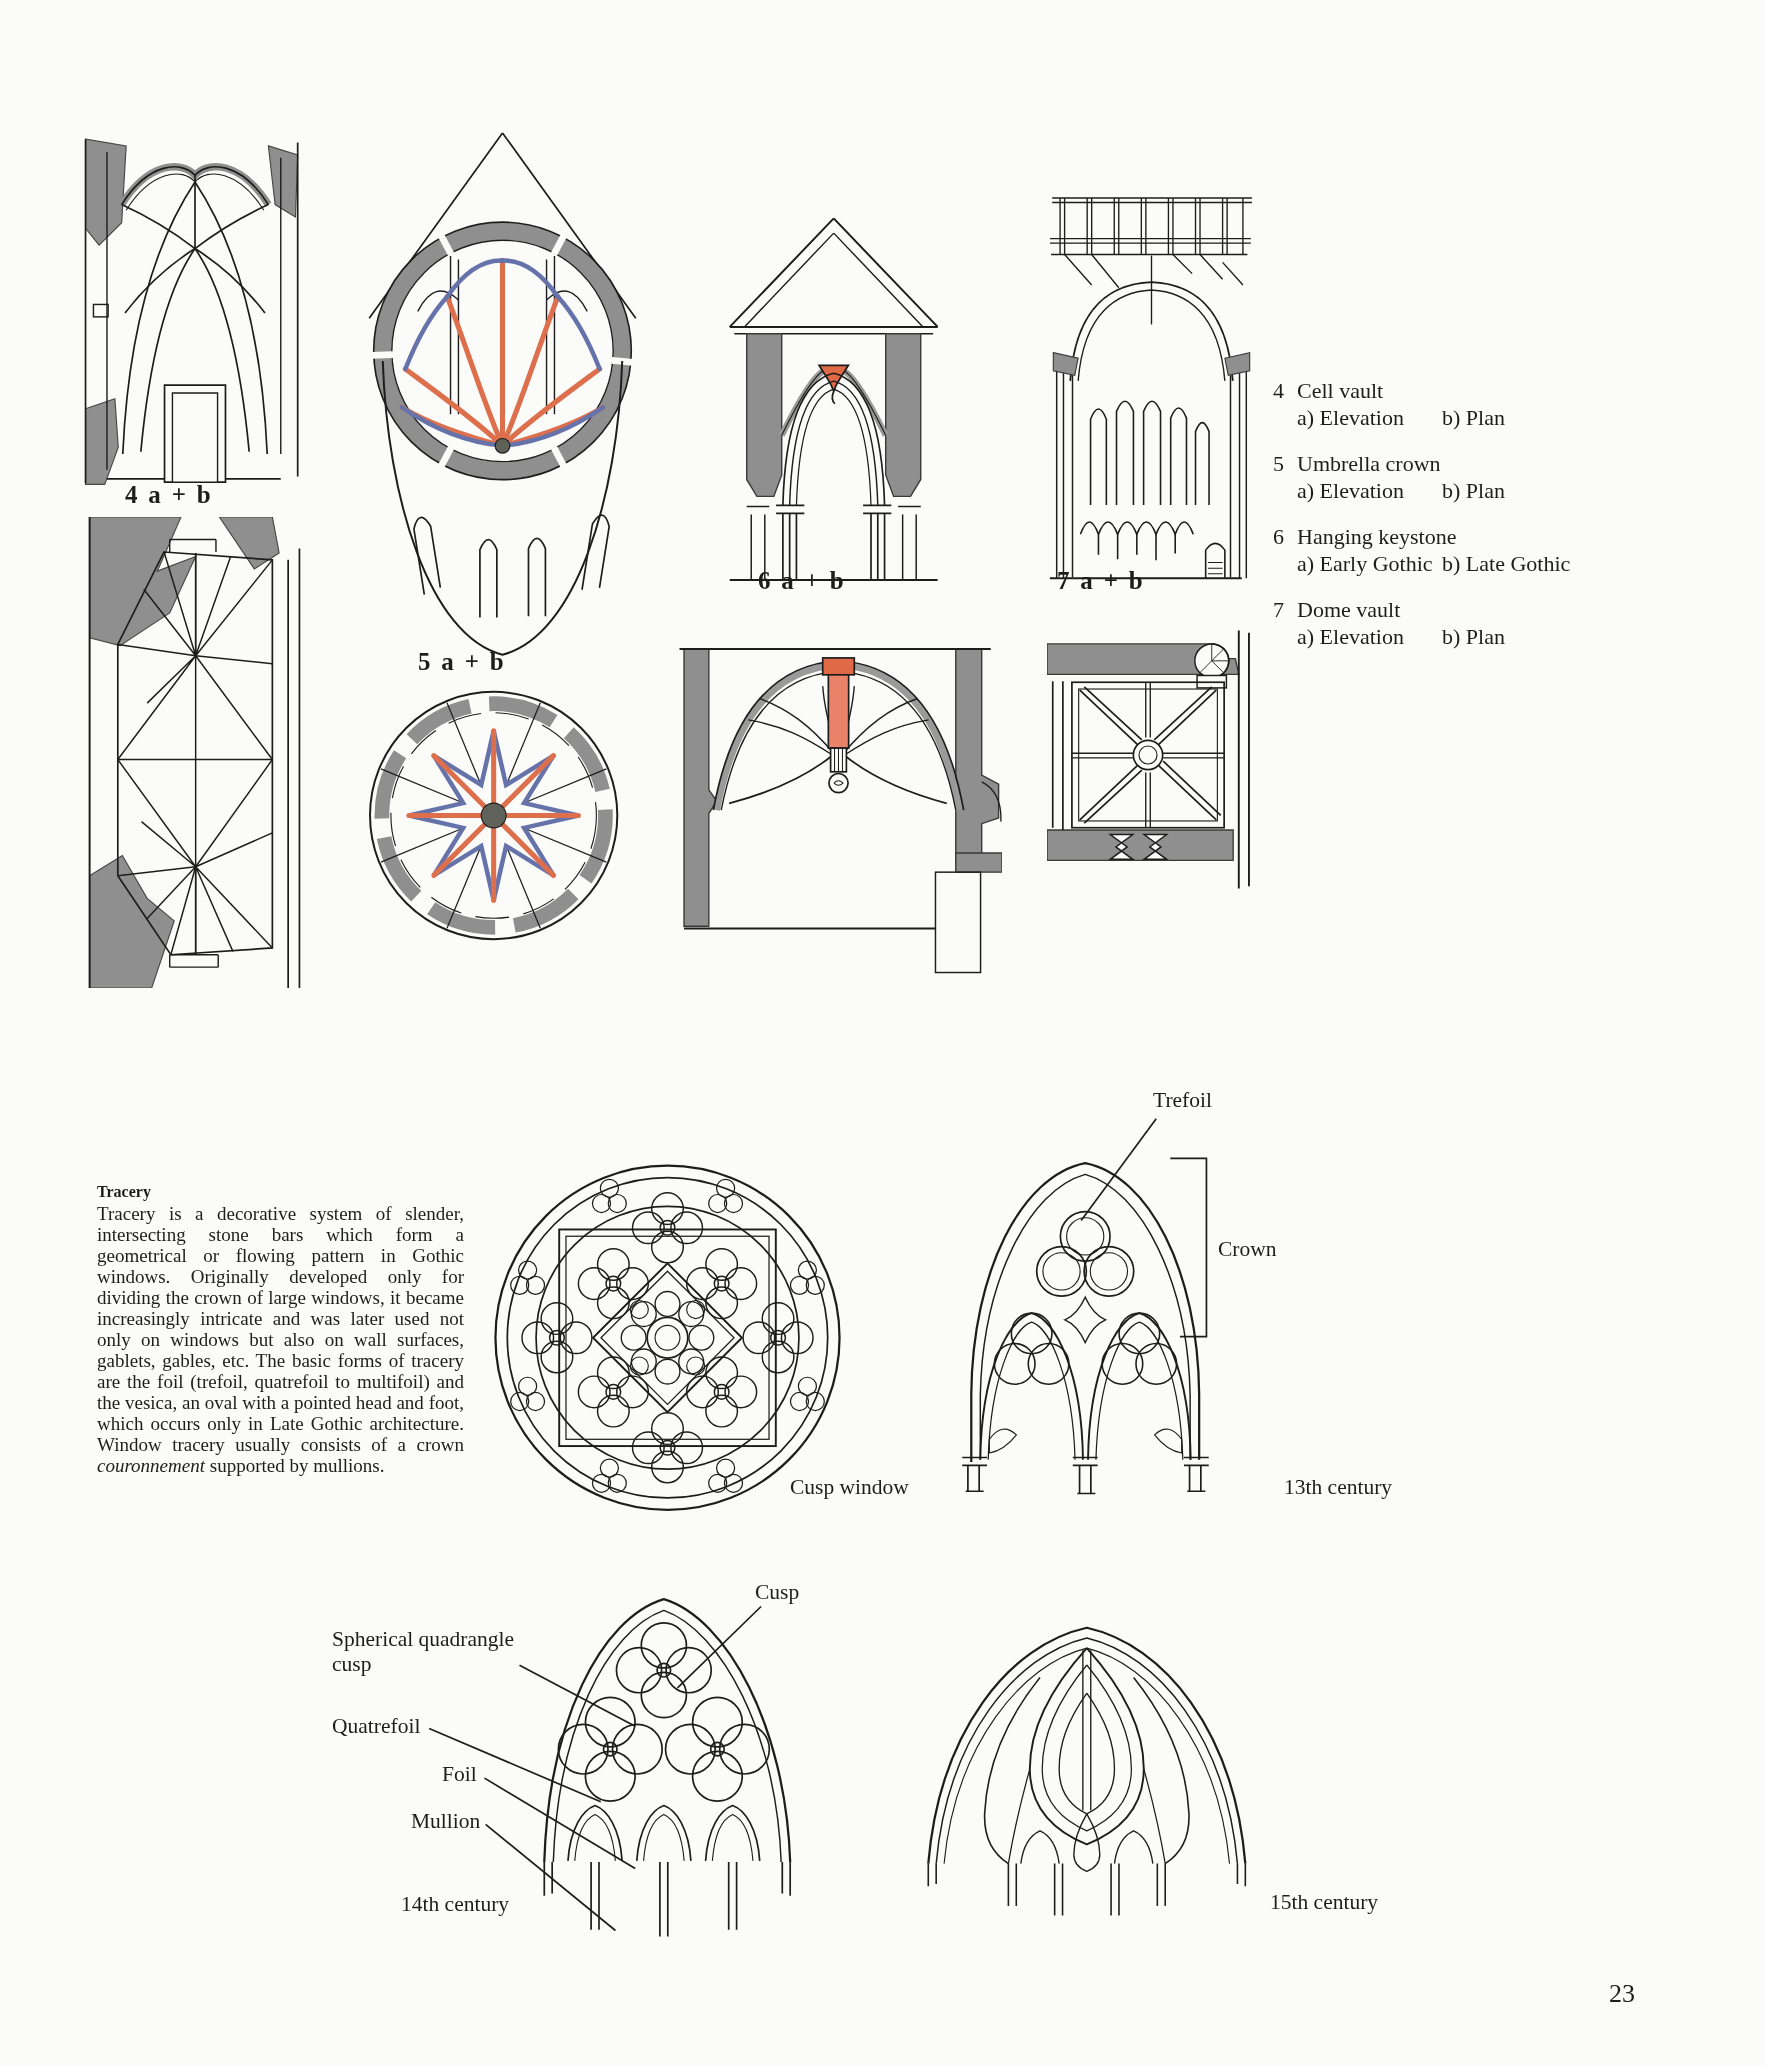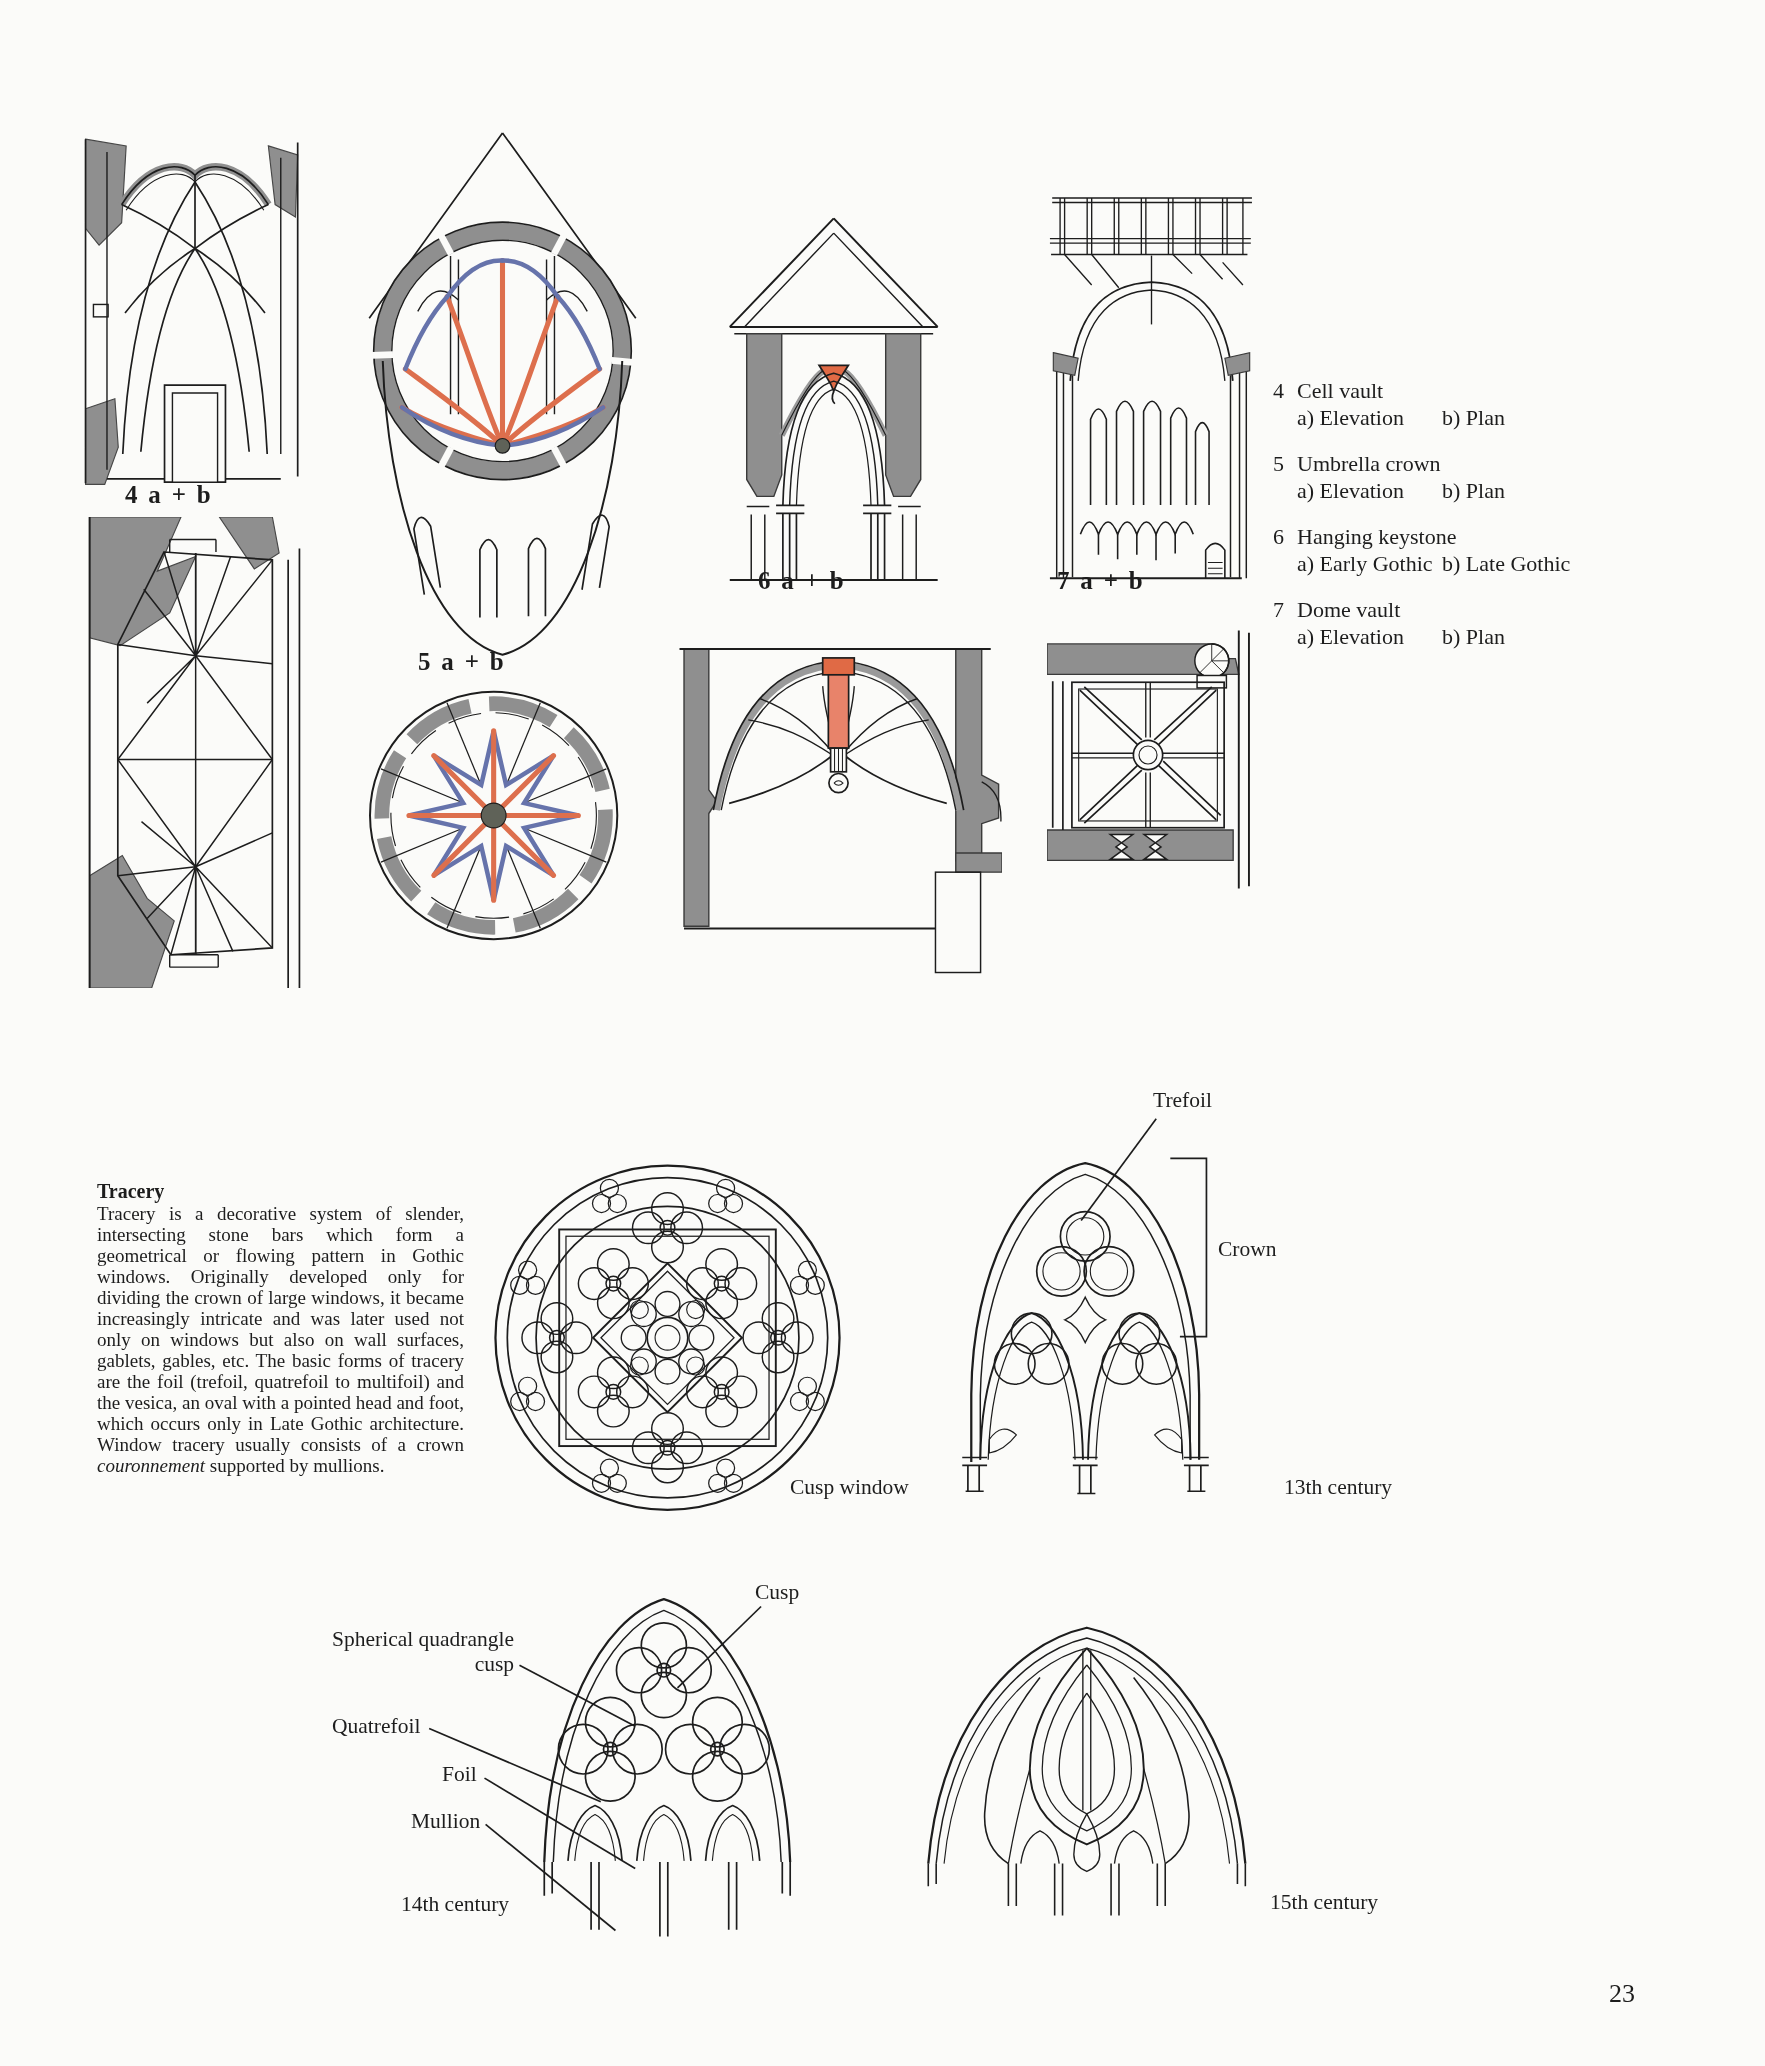--- a/index.html
+++ b/index.html
@@ -1,28 +1,28 @@
 <!DOCTYPE html>
 <html style="font-size:9px"><head>
 <meta charset="utf-8">
 <style>
   html,body{margin:0;padding:0;}
   body{width:1766px;height:2066px;background:#fbfbf9;font-family:"Liberation Serif","DejaVu Serif",serif;color:#1d1d1d;}
   #page{position:relative;width:1766px;height:2066px;overflow:hidden;}
   .fig{position:absolute;}
   .caption{position:absolute;font-size:25px;font-weight:600;letter-spacing:2.3px;text-align:left;width:169px;}
-  .label{position:absolute;font-size:21.5px;white-space:nowrap;text-align:right;}
+  .label{position:absolute;font-size:21.5px;white-space:nowrap;}
   .legend{position:absolute;left:1273px;top:377px;width:384px;font-size:22px;line-height:27px;}
   .legend-item{margin-bottom:19px;}
   .legend-row{display:flex;}
   .legend-num{width:24px;}
   .legend-subs{padding-left:24px;}
   .legend-a{display:inline-block;width:145px;}
   .article{position:absolute;left:97px;top:1181px;width:367px;font-size:19px;line-height:21px;text-align:justify;}
-  .article h3{margin:0;font-size:20px;line-height:21.5px;font-weight:700;}
+  .article h3{margin:0;font-size:16px;line-height:21.5px;font-weight:700;}
   .article p{margin:0;}
   .article .it{font-style:italic;margin-top:24px;}
   .pageno{position:absolute;left:1609px;top:1979px;font-size:26px;}
   svg{display:block;}
   .overlay{position:absolute;left:0;top:0;}
 </style>
 </head>
 <body>
 
 <div id="page">

